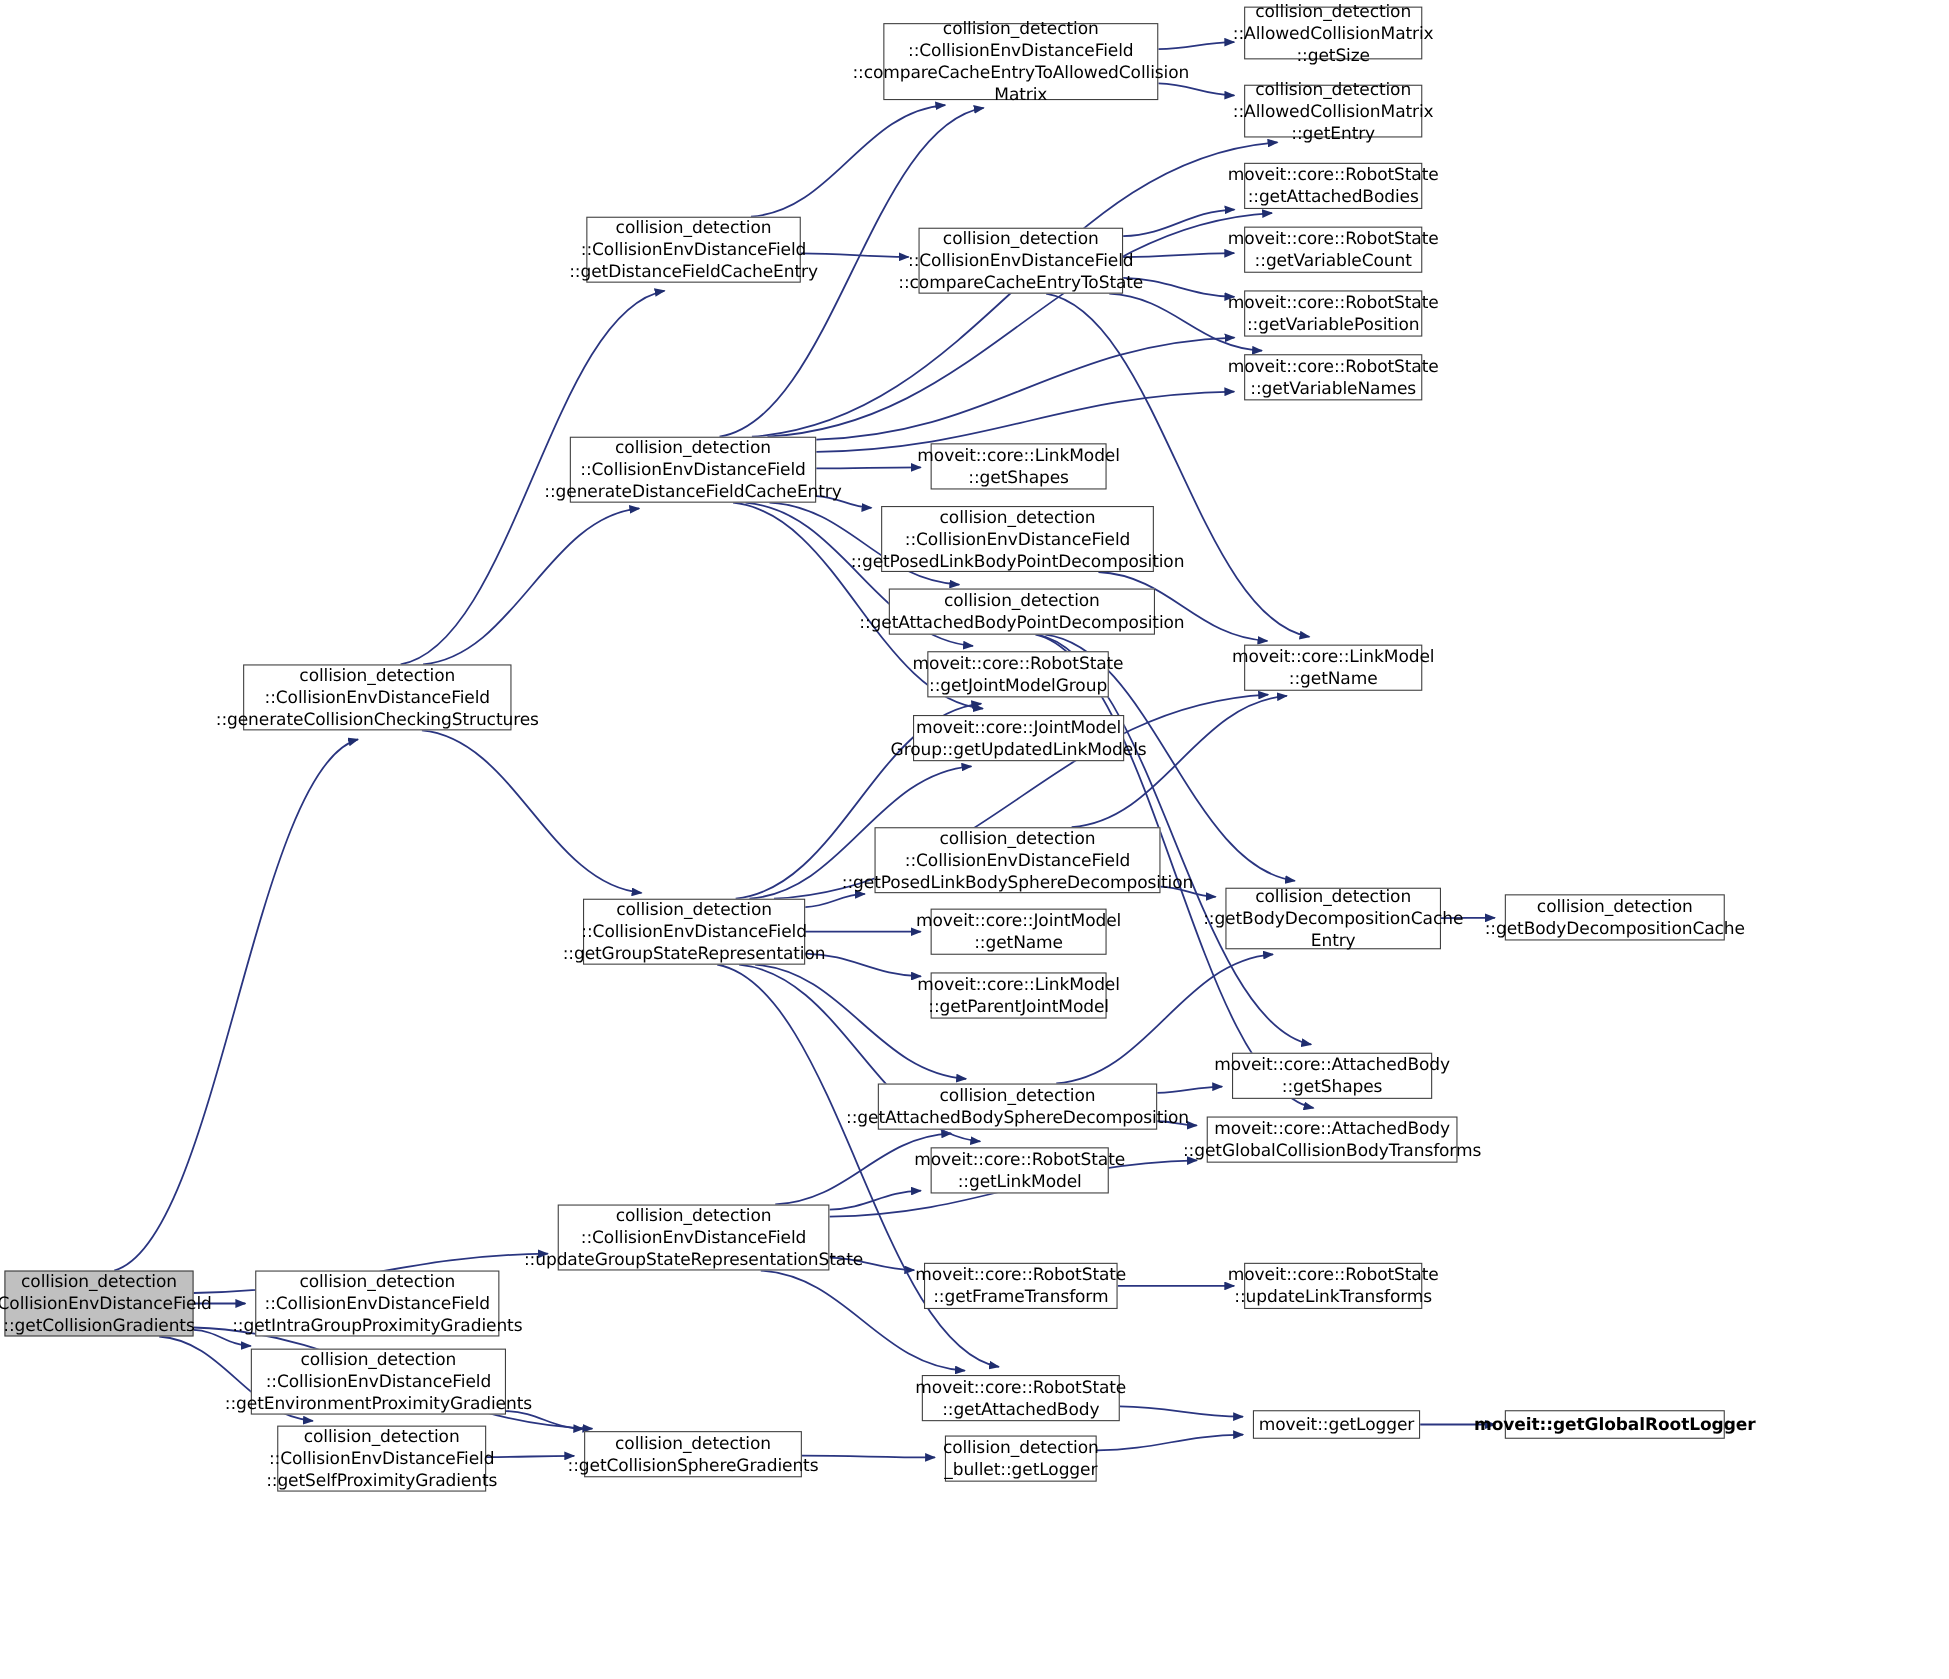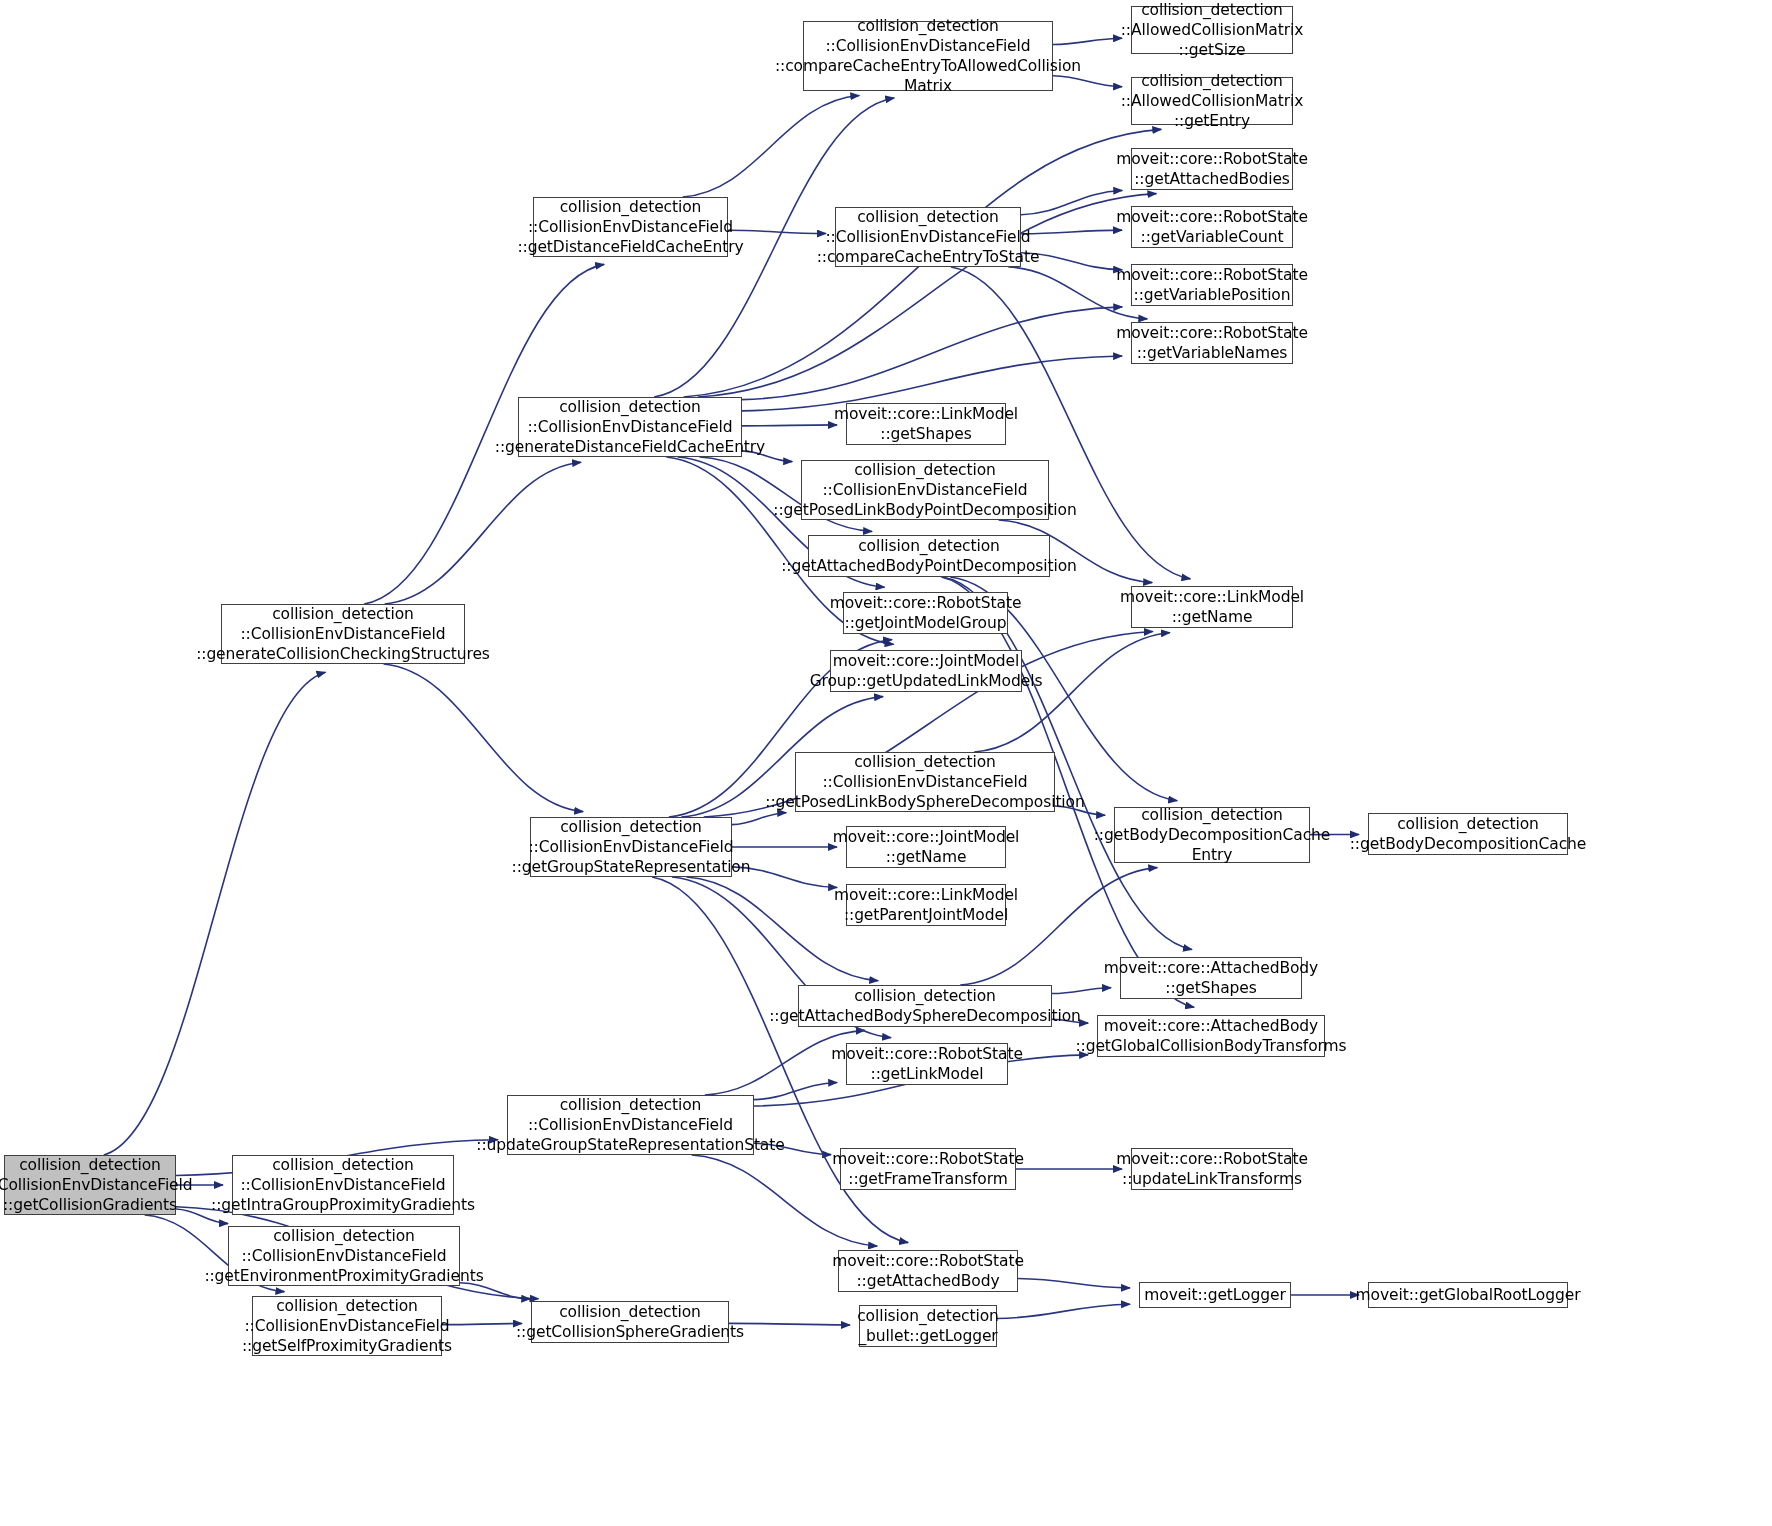--- a/index.html
+++ b/index.html
@@ -108,21 +108,21 @@
       <span class="lbl">collision_detection
 ::getCollisionSphereGradients</span>
     </div>
     <div class="node" style="left: 859px; top: 1305px; width: 138px; height: 42px;">
       <span class="lbl">collision_detection
 _bullet::getLogger</span>
     </div>
     <div class="node" style="left: 1139px; top: 1282px; width: 152px; height: 26px;">
       <span class="lbl">moveit::getLogger</span>
     </div>
-    <div class="node" style="left: 1368px; top: 1282px; width: 200px; height: 26px;">
+    <div class="node" style="left: 1368px; top: 1282px; width: 200px; height: 26px; font-weight: bold;">
       <span class="lbl">moveit::getGlobalRootLogger</span>
     </div>
     <div class="node" style="left: 838px; top: 1250px; width: 180px; height: 42px;">
       <span class="lbl">moveit::core::RobotState
 ::getAttachedBody</span>
     </div>
     <div class="node" style="left: 507px; top: 1095px; width: 247px; height: 60px;">
       <span class="lbl">collision_detection
 ::CollisionEnvDistanceField
 ::updateGroupStateRepresentationState</span>

